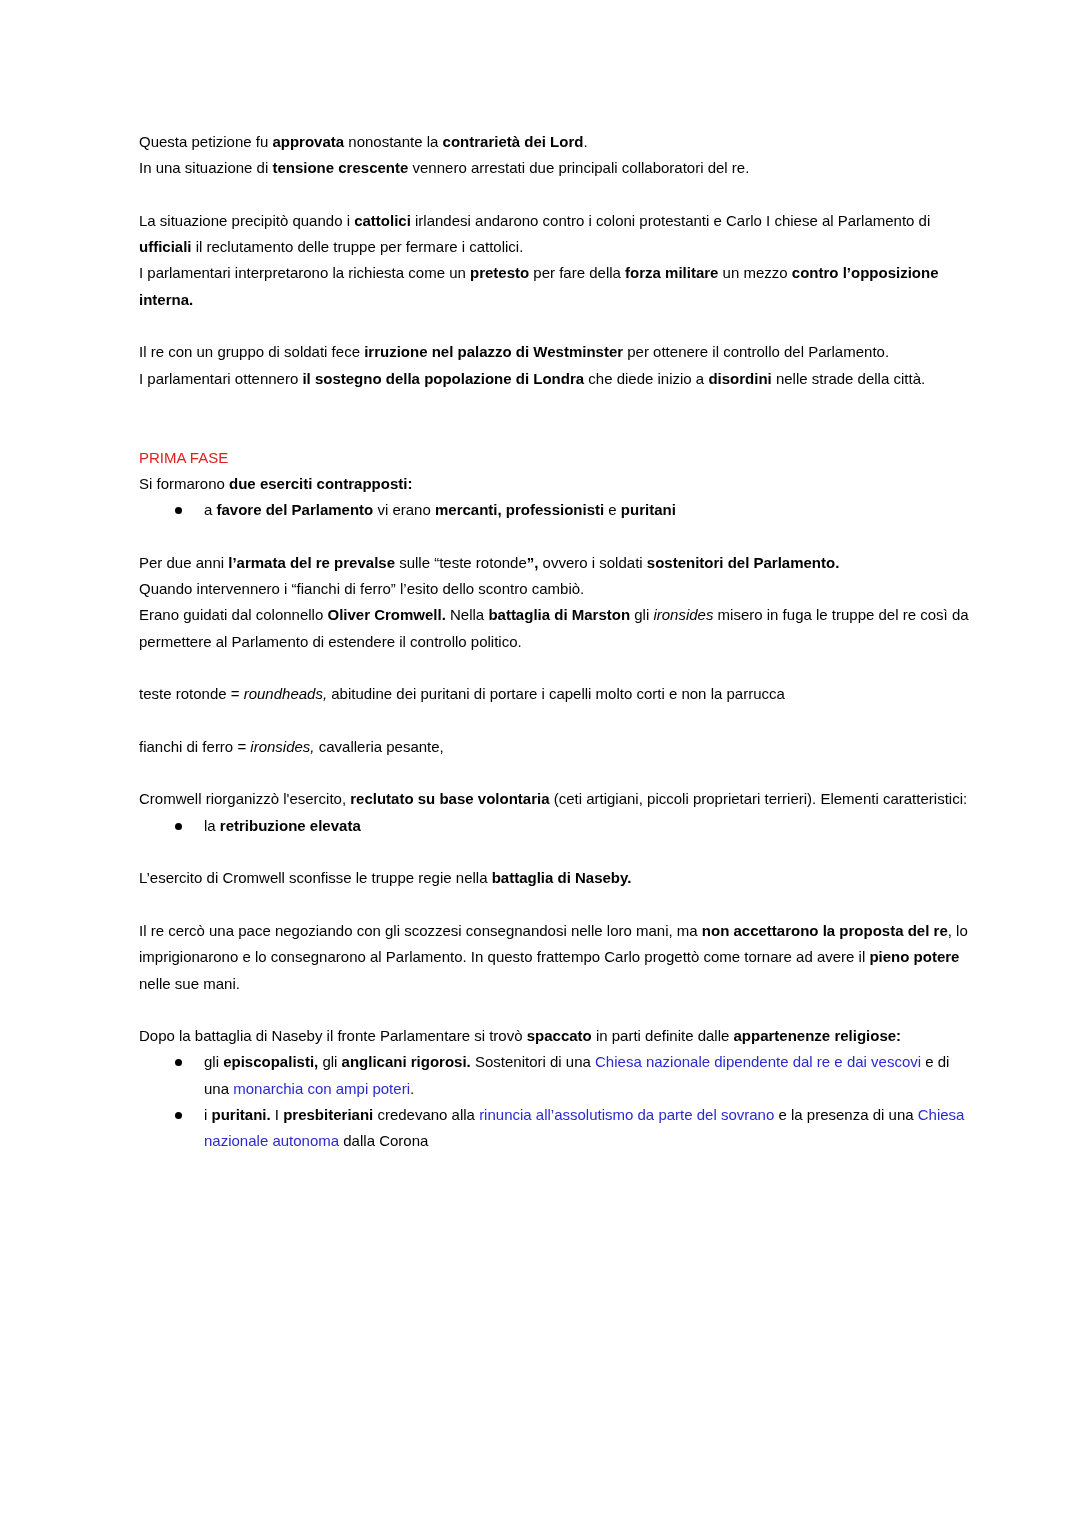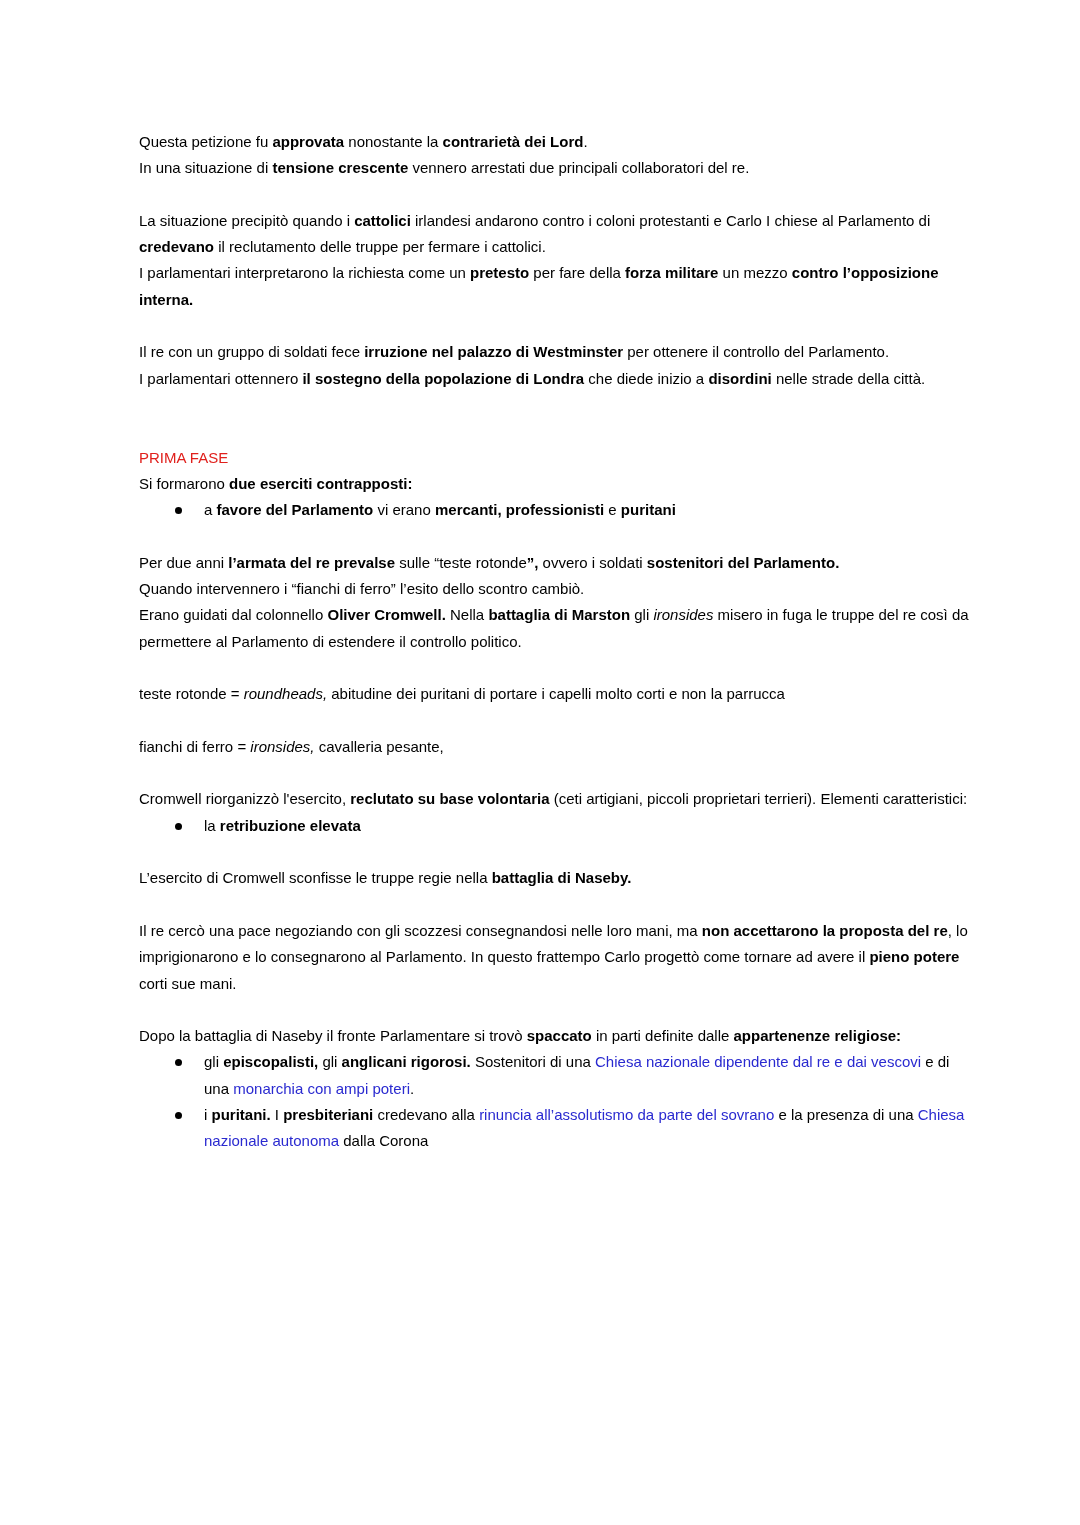--- a/index.html
+++ b/index.html
@@ -65,21 +65,21 @@
 </head>
 <body>
 
 <div class="page">
 
   <p><span>Questa petizione fu </span><b>approvata</b><span>  nonostante la </span><b>contrarietà dei Lord</b><span>.</span></p>
   <p><span>In una situazione di </span><b>tensione crescente</b><span> vennero arrestati due principali collaboratori del re.</span></p>
 
   <div class="gap"></div>
 
-  <p><span>La situazione precipitò quando i </span><b>cattolici</b><span> irlandesi andarono contro i coloni protestanti e Carlo I chiese al Parlamento di </span><b>credevano</b><span> il reclutamento delle truppe per fermare i cattolici.</span></p>
+  <p><span>La situazione precipitò quando i </span><b>cattolici</b><span> irlandesi andarono contro i coloni protestanti e Carlo I chiese al Parlamento di </span><b>ufficiali</b><span> il reclutamento delle truppe per fermare i cattolici.</span></p>
   <p><span>I parlamentari interpretarono la richiesta come un </span><b>pretesto</b><span> per fare della </span><b>forza militare</b><span> un mezzo </span><b>contro l’opposizione interna.</b></p>
 
   <div class="gap"></div>
 
   <p><span>Il re con un gruppo di soldati fece </span><b>irruzione nel palazzo di Westminster</b><span> per ottenere il controllo del Parlamento.</span></p>
   <p><span>I parlamentari ottennero </span><b>il sostegno della popolazione di Londra</b><span> che diede inizio a </span><b>disordini</b><span> nelle strade della città.</span></p>
 
   <div class="gap2"></div>
 
   <p class="heading">PRIMA FASE</p>
@@ -109,21 +109,21 @@
   <ul>
     <li><span>la </span><b>retribuzione elevata</b></li>
   </ul>
 
   <div class="gap"></div>
 
   <p><span>L’esercito di Cromwell sconfisse le truppe regie nella </span><b>battaglia di Naseby.</b></p>
 
   <div class="gap"></div>
 
-  <p><span>Il re cercò una pace negoziando con gli scozzesi consegnandosi nelle loro mani, ma </span><b>non accettarono la proposta del re</b><span>, lo imprigionarono e lo consegnarono al Parlamento. In questo frattempo Carlo progettò come tornare ad avere il </span><b>pieno potere</b><span> corti sue mani.</span></p>
+  <p><span>Il re cercò una pace negoziando con gli scozzesi consegnandosi nelle loro mani, ma </span><b>non accettarono la proposta del re</b><span>, lo imprigionarono e lo consegnarono al Parlamento. In questo frattempo Carlo progettò come tornare ad avere il </span><b>pieno potere</b><span> nelle sue mani.</span></p>
 
   <div class="gap"></div>
 
   <p><span>Dopo la battaglia di Naseby il fronte Parlamentare si trovò </span><b>spaccato</b><span> in parti definite dalle </span><b>appartenenze religiose:</b></p>
   <ul>
     <li><span>gli </span><b>episcopalisti,</b><span> gli </span><b>anglicani rigorosi.</b><span> Sostenitori di una </span><span class="blue">Chiesa nazionale dipendente dal re e dai vescovi</span><span> e di una </span><span class="blue">monarchia con ampi poteri</span><span>.</span></li>
     <li><span>i </span><b>puritani.</b><span> I </span><b>presbiteriani</b><span> credevano alla </span><span class="blue">rinuncia all’assolutismo da parte del sovrano</span><span> e la presenza di una </span><span class="blue">Chiesa nazionale autonoma</span><span> dalla Corona</span></li>
   </ul>
 
 </div>

